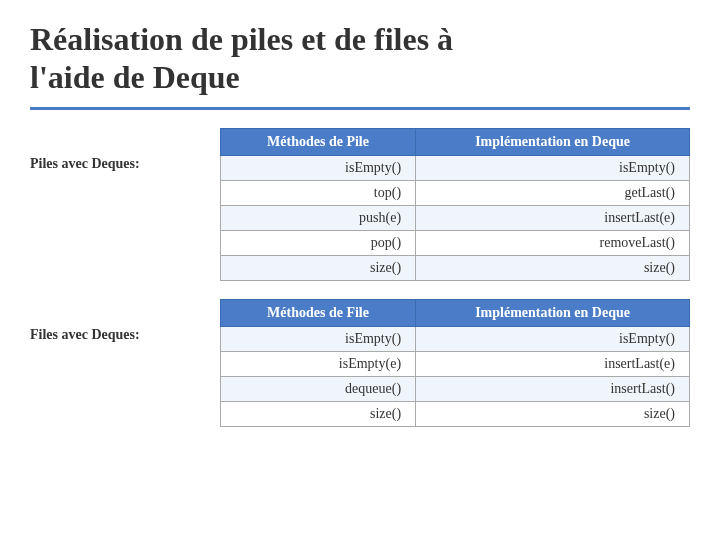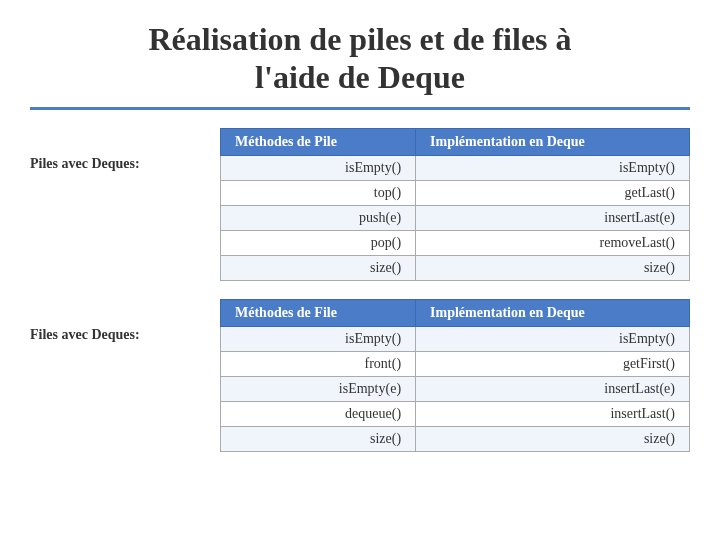--- a/index.html
+++ b/index.html
@@ -10,21 +10,21 @@
       background: #fff;
       font-family: 'Comic Sans MS', 'Chalkboard SE', cursive;
       overflow: hidden;
       padding: 20px 30px;
     }
 
     h1 {
       font-size: 32px;
       font-weight: bold;
       color: #333;
-      text-align: center;
+      text-align: left;
       line-height: 1.2;
       margin-bottom: 10px;
     }
 
     .divider {
       height: 3px;
       background: #4a7cc7;
       margin-bottom: 18px;
     }
 
@@ -52,21 +52,21 @@
       border-collapse: collapse;
       flex: 1;
     }
 
     table th {
       background: #4a7cc7;
       color: #fff;
       font-size: 14px;
       font-weight: bold;
       padding: 5px 14px;
-      text-align: left;
+      text-align: center;
       border: 1px solid #3a6ab0;
       font-family: 'Comic Sans MS', 'Chalkboard SE', cursive;
     }
 
     table td {
       font-size: 14px;
       color: #333;
       padding: 4px 14px;
       border: 1px solid #aaa;
       font-family: 'Comic Sans MS', 'Chalkboard SE', cursive;
@@ -135,24 +135,20 @@
           <th>Méthodes de File</th>
           <th>Implémentation en Deque</th>
         </tr>
       </thead>
       <tbody id="files-tbody">
       <tr>
             <td>isEmpty()</td>
             <td>isEmpty()</td>
           </tr>
           <tr>
-            <td>front()</td>
-            <td>getFirst()</td>
-          </tr>
-          <tr>
             <td>isEmpty(e)</td>
             <td>insertLast(e)</td>
           </tr>
           <tr>
             <td>dequeue()</td>
             <td>insertLast()</td>
           </tr>
           <tr>
             <td>size()</td>
             <td>size()</td>

